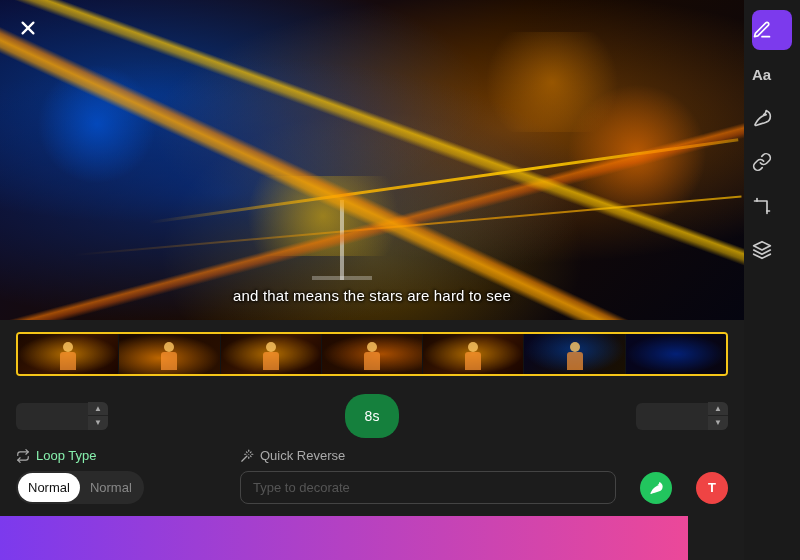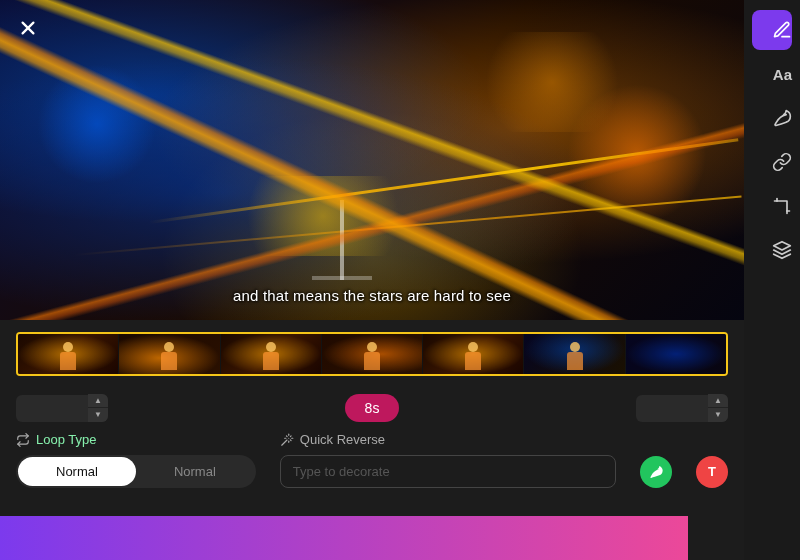--- a/index.html
+++ b/index.html
@@ -40,21 +40,21 @@
       align-items: center;
       padding-top: 10px;
       gap: 4px;
     }
     .toolbar-icon {
       width: 40px;
       height: 40px;
       border-radius: 8px;
       display: flex;
       align-items: center;
-      justify-content: flex-end;
+      justify-content: flex-start;
       cursor: pointer;
       color: #ccc;
       font-size: 18px;
     }
     .toolbar-icon.active {
       background: #7c3aed;
       color: #fff;
     }
 
     
@@ -274,24 +274,24 @@
       font-size: 8px;
       cursor: pointer;
       display: flex;
       align-items: center;
       justify-content: center;
       line-height: 1;
     }
     .spinner-btn:first-child { border-bottom: 1px solid #222; }
 
     .duration-badge {
-      background: #be185d;
+      background: #15803d;
       color: #fff;
       font-size: 14px;
-      padding: 6px 20px;
+      padding: 14px 20px;
       border-radius: 20px;
       font-weight: 500;
     }
 
     
     .options-row {
       display: flex;
       align-items: center;
       gap: 24px;
     }
@@ -312,21 +312,21 @@
     .section-label svg { width: 14px; height: 14px; }
 
     .toggle-group {
       display: flex;
       background: #2a2a2a;
       border-radius: 20px;
       padding: 2px;
       width: fit-content;
     }
     .toggle-btn {
-      padding: 7px 38px;
+      padding: 7px 10px;
       border-radius: 18px;
       border: none;
       font-size: 13px;
       cursor: pointer;
       font-weight: 500;
       transition: background 0.15s;
     }
     .toggle-btn.active {
       background: #fff;
       color: #111;

